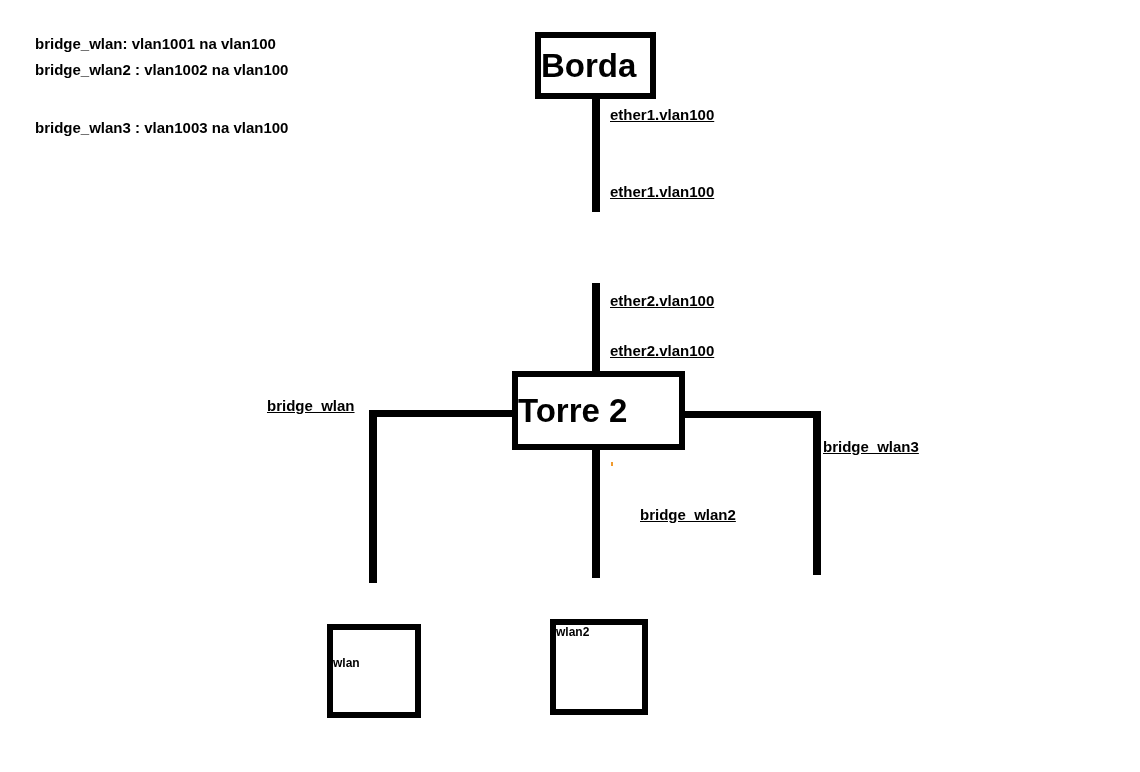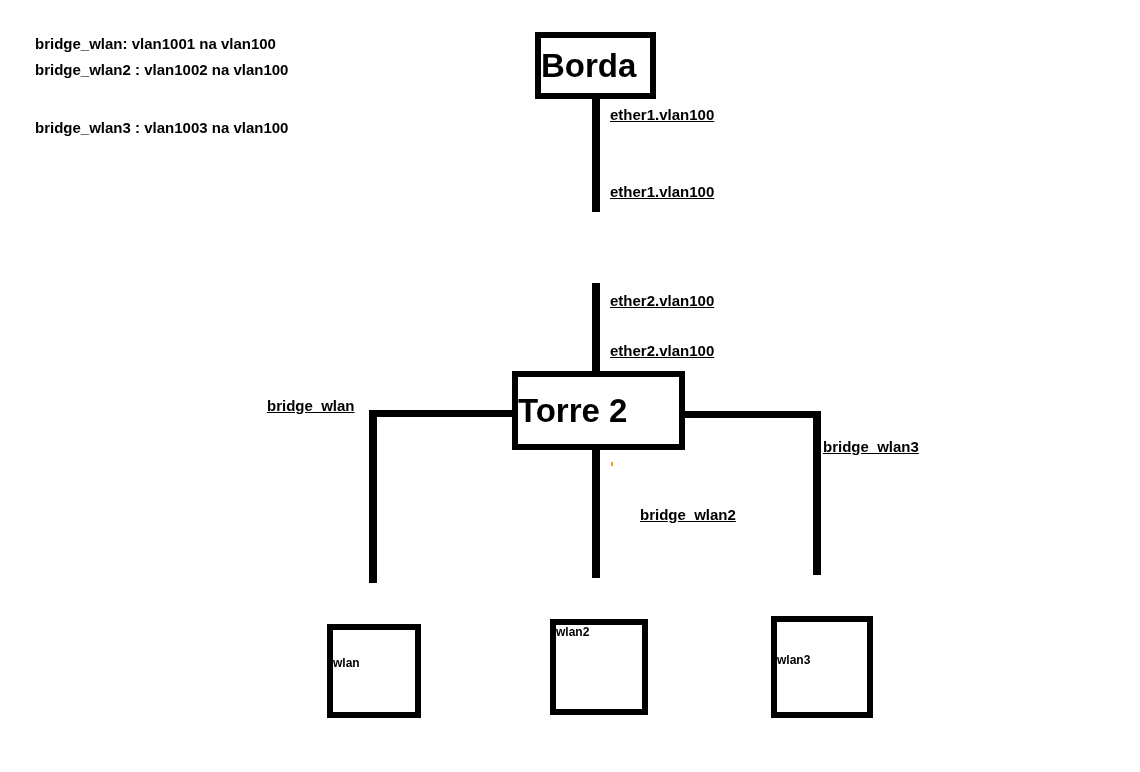--- a/index.html
+++ b/index.html
@@ -75,23 +75,20 @@
   </div>
 
   <div class="node node-small" style="left:327px; top:583px; width:94px; height:94px; padding-top:26px">
     <span>wlan</span>
   </div>
 
   <div class="node node-small" style="left:550px; top:578px; width:98px; height:96px; ">
     <span>wlan2</span>
   </div>
 
-  <div class="node node-small" style="left:771px; top:575px; width:102px; height:102px; padding-top:31px">
-    <span>wlan3</span>
-  </div>
 
   <div class="elabel" style="left:610px; top:107px">ether1.vlan100</div>
   <div class="elabel" style="left:610px; top:184px">ether1.vlan100</div>
   <div class="elabel" style="left:610px; top:293px">ether2.vlan100</div>
   <div class="elabel" style="left:610px; top:343px">ether2.vlan100</div>
   <div class="elabel" style="left:267px; top:398px">bridge_wlan</div>
   <div class="elabel" style="left:640px; top:507px">bridge_wlan2</div>
   <div class="elabel" style="left:823px; top:439px">bridge_wlan3</div>
 
   <div class="stray" style="left:611px; top:462px; width:2px; height:4px; background:#f09a2e"></div>

